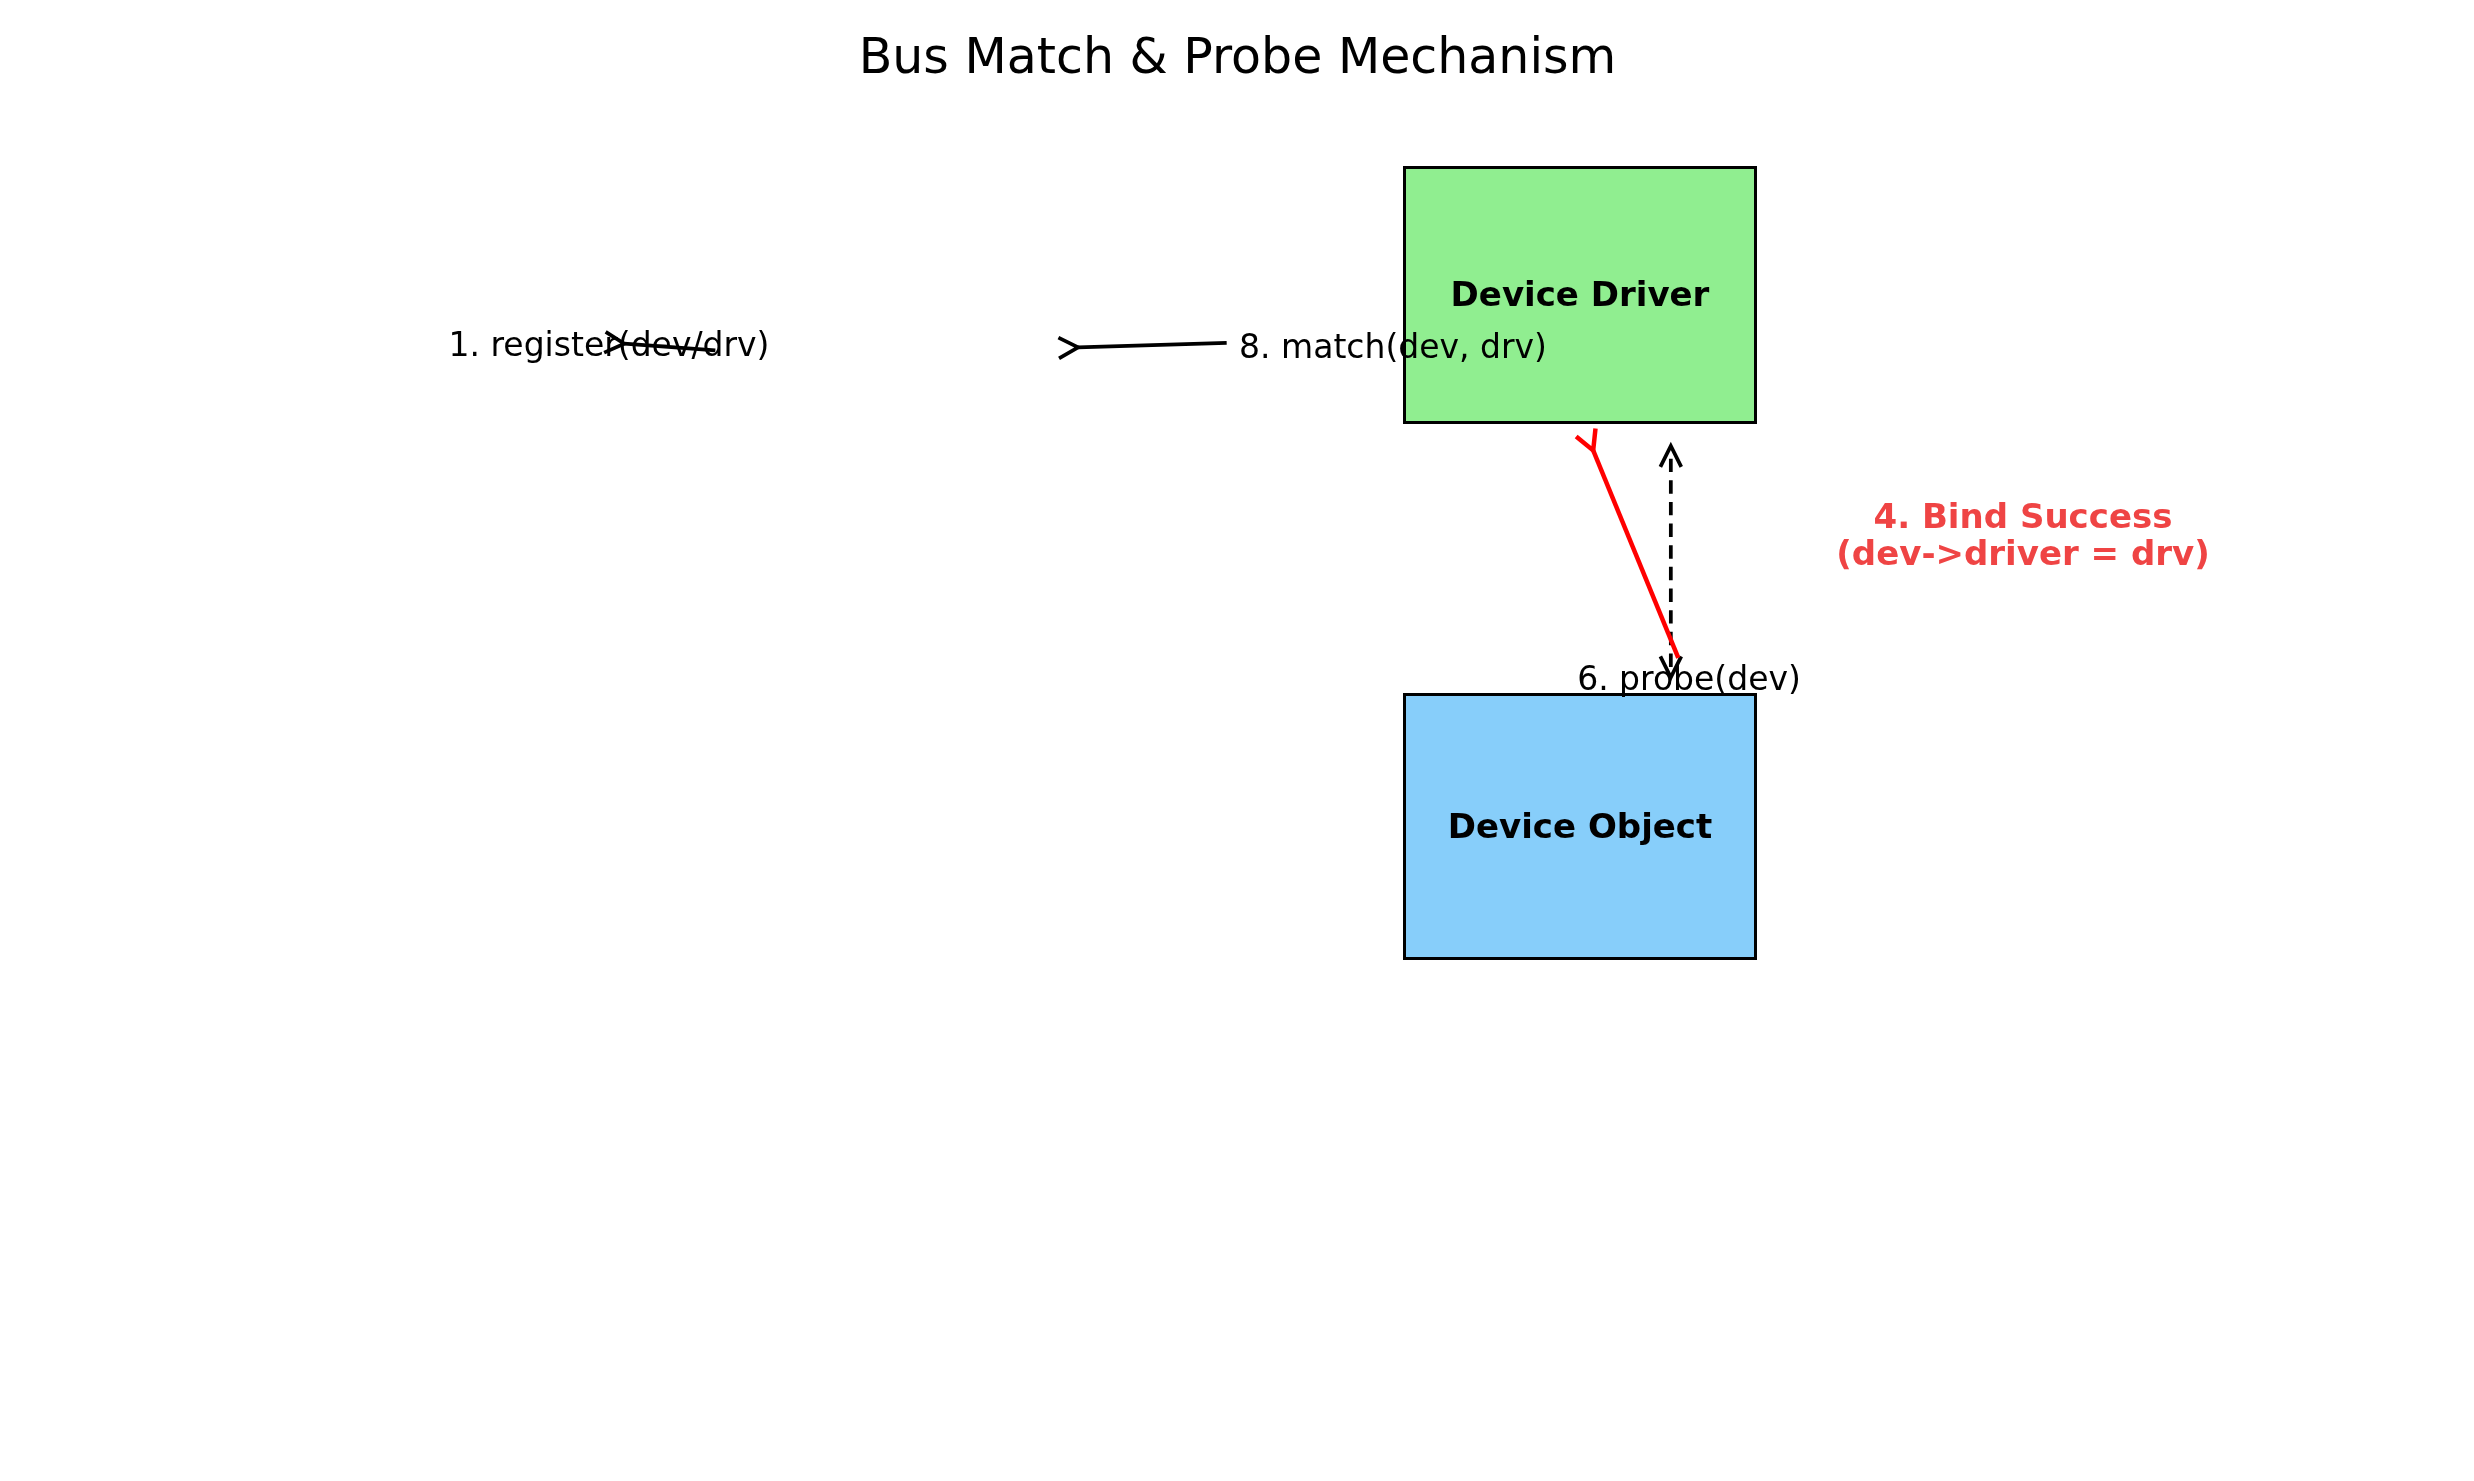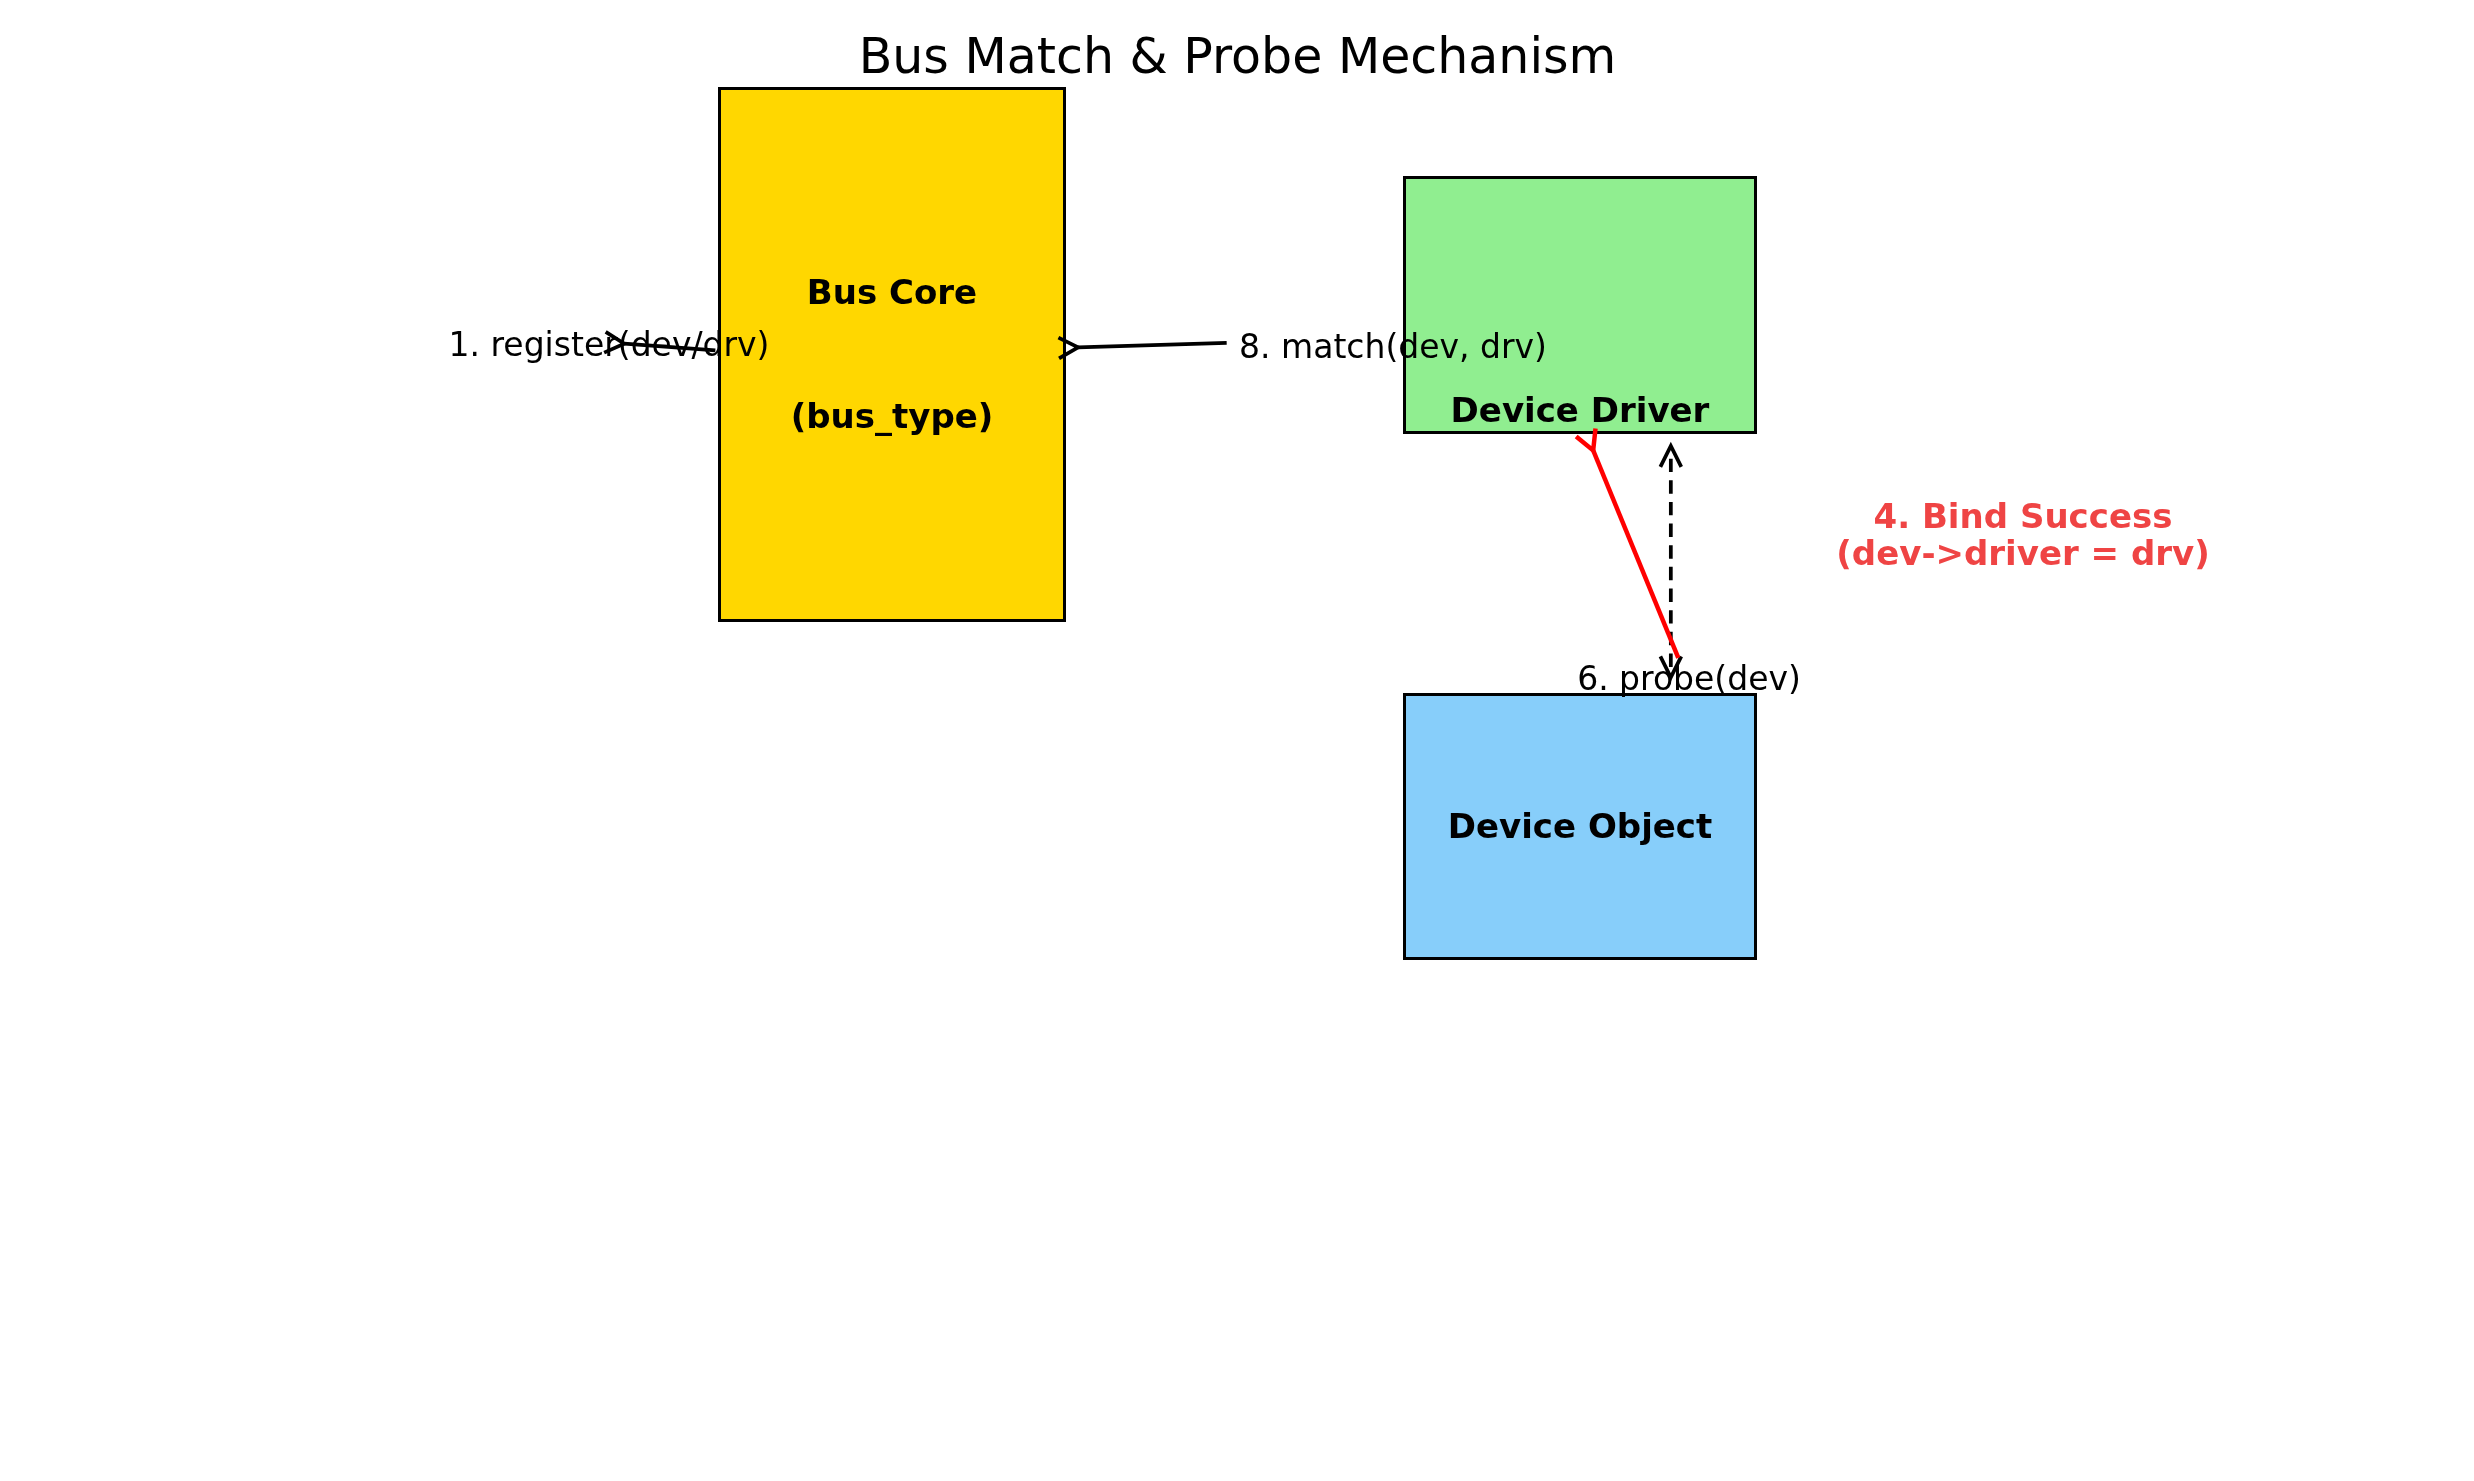--- a/index.html
+++ b/index.html
@@ -25,21 +25,21 @@
     display:flex;align-items:center;justify-content:center;
     text-align:center;
     z-index:1;
   }
   .box-label{
     font-size:34px;font-weight:bold;line-height:1.22;
     white-space:pre;
   }
   #box-kernel{left:108px;top:166px;width:345px;height:260px;background:#DCDCDC;}
   #box-bus{left:718px;top:77px;width:348px;height:535px;background:#FFD700;}
-  #box-driver{left:1403px;top:166px;width:354px;height:258px;background:#90EE90;align-items:flex-end;}
+  #box-driver{left:1403px;top:156px;width:354px;height:258px;background:#90EE90;}
   #box-object{left:1403px;top:683px;width:354px;height:267px;background:#87CEFA;}
   .note{
     position:absolute;
     transform:translate(-50%,-50%);
     font-size:33px;font-weight:400;
     white-space:nowrap;
     z-index:3;
   }
   #note-step1{left:609px;top:334px;}
   #note-step2{left:1393px;top:336px;}
@@ -56,26 +56,20 @@
   }
 </style>
 </head>
 <body>
 
 <div class="canvas">
 
   <div class="title">Bus Match &amp; Probe Mechanism</div>
 
 
-  <div class="box" id="box-bus">
-    <div class="box-label">
-      <div>Bus Core</div>
-      <div>(bus_type)</div>
-    </div>
-  </div>
 
   <div class="box" id="box-driver">
     <div class="box-label">Device Driver</div>
   </div>
 
   <div class="box" id="box-object">
     <div class="box-label">Device Object</div>
   </div>
 
   <div class="note" id="note-step1">1. register(dev/drv)</div>

